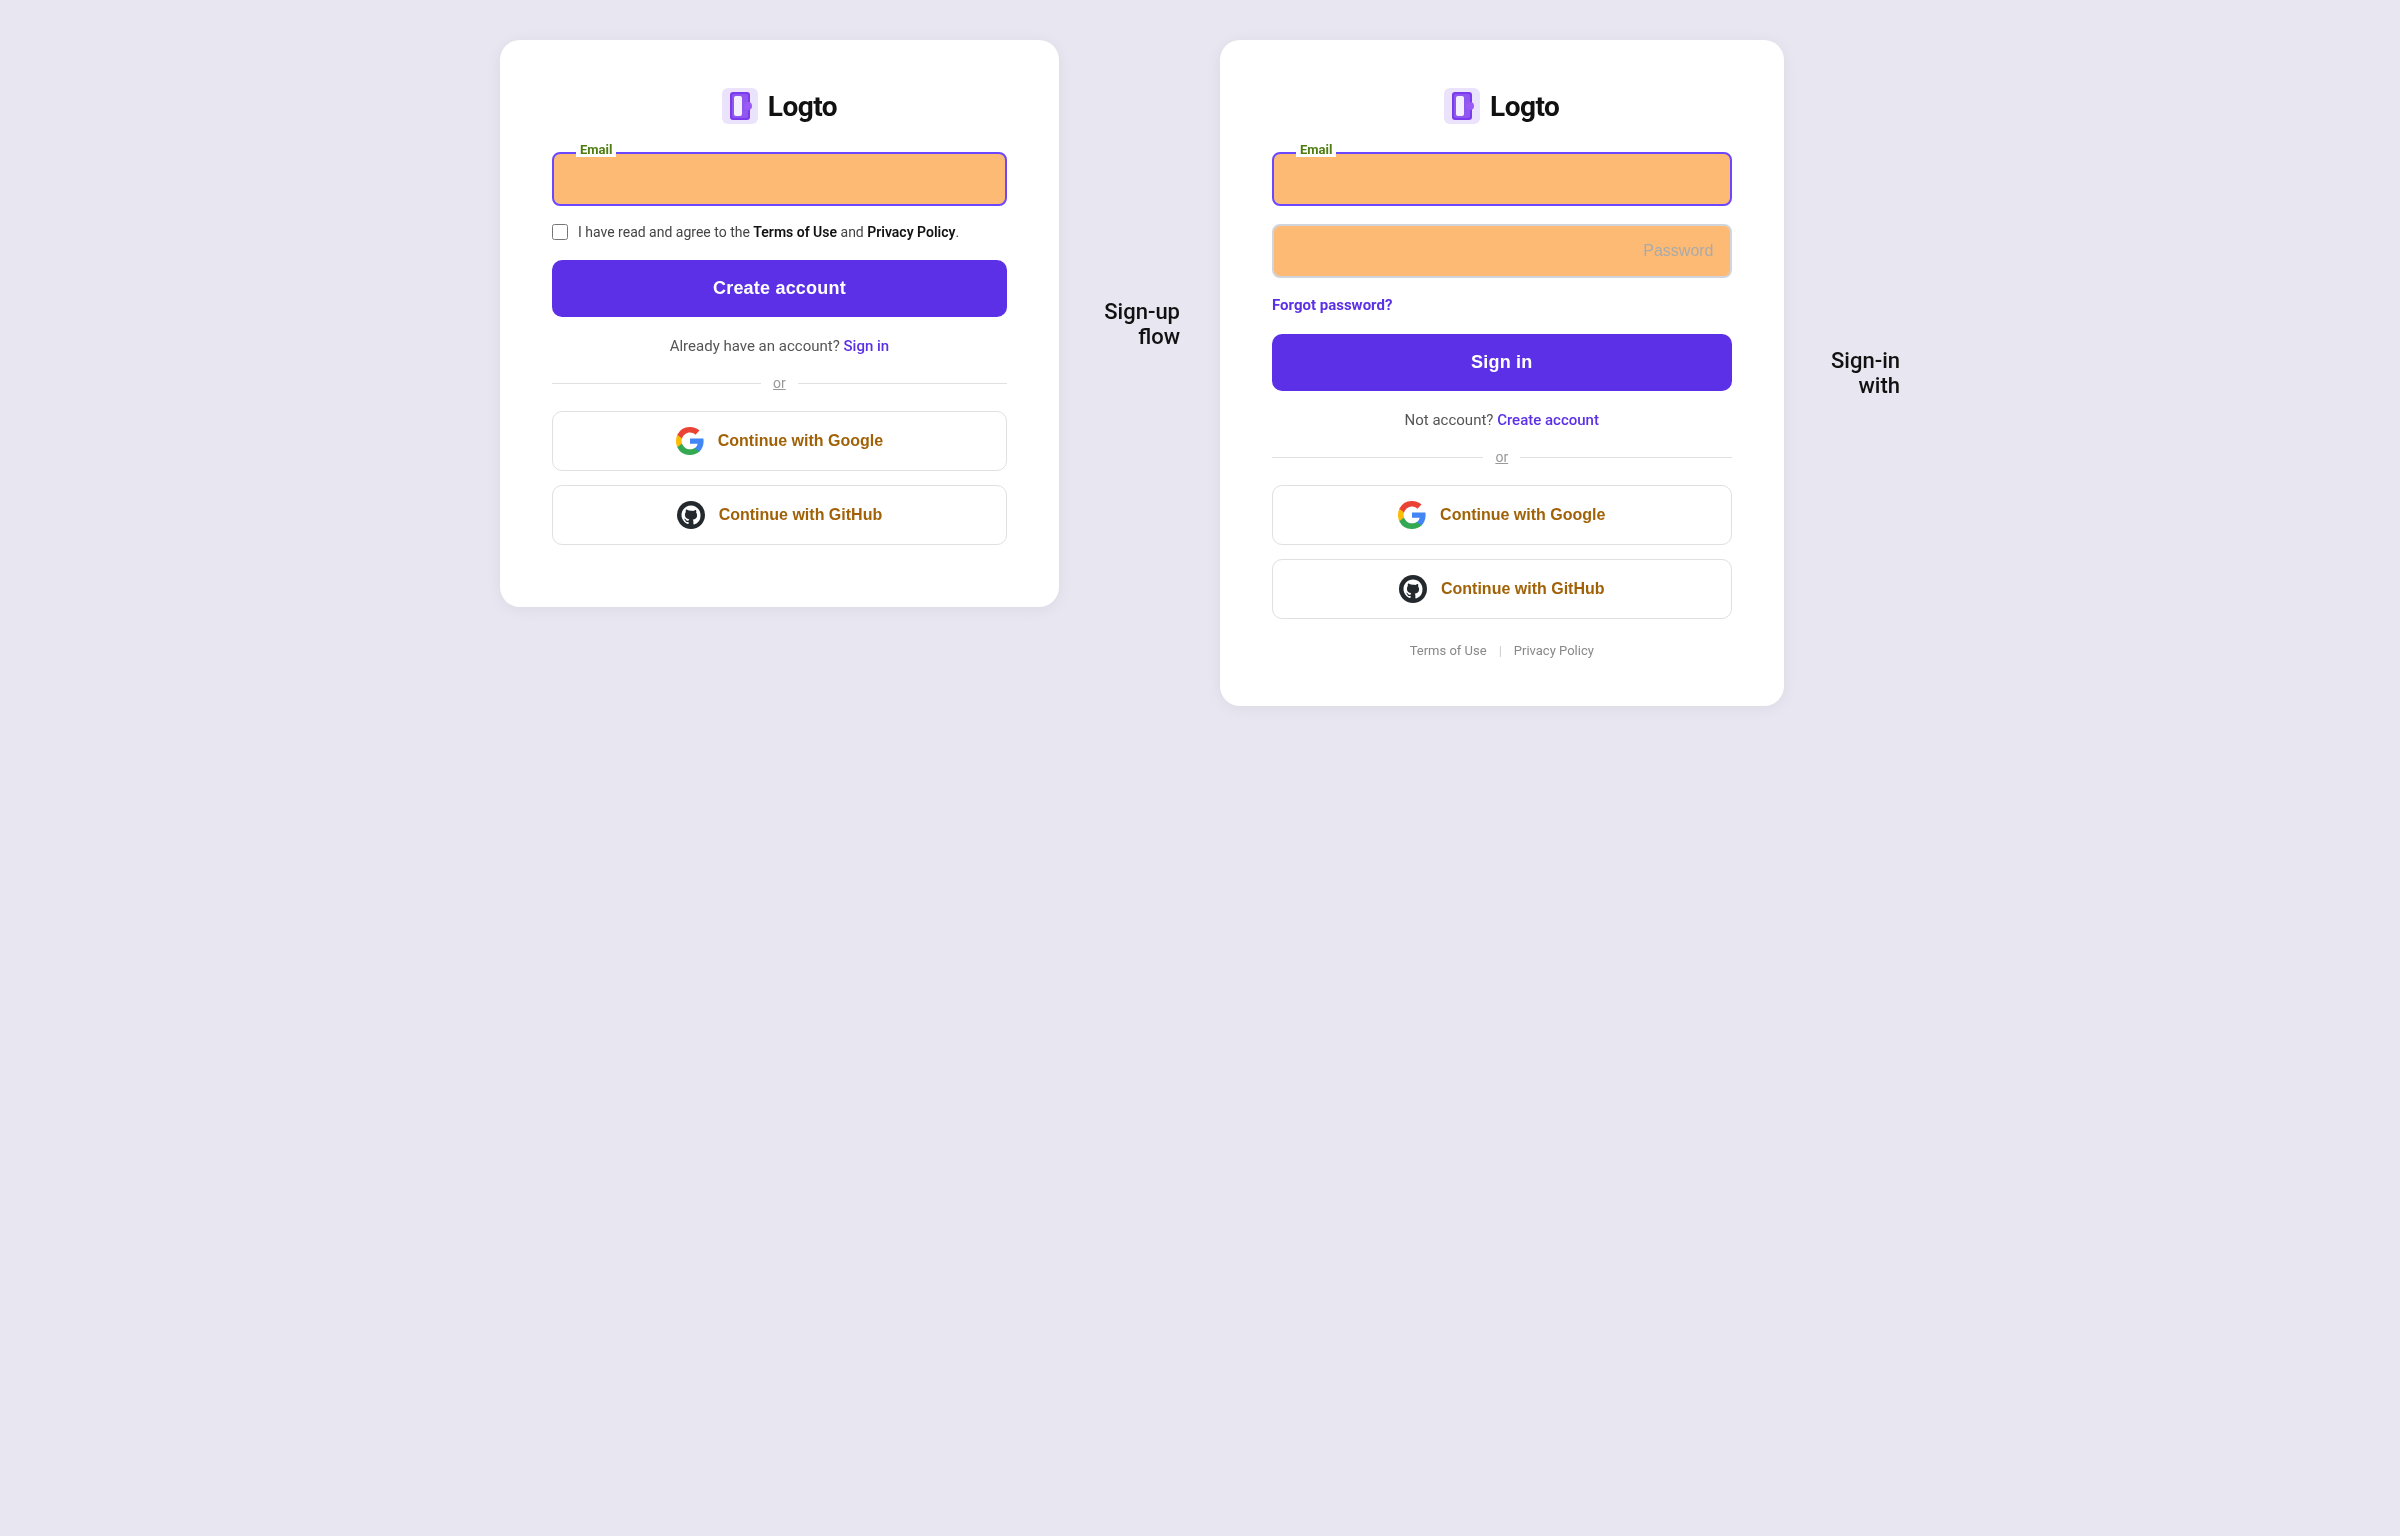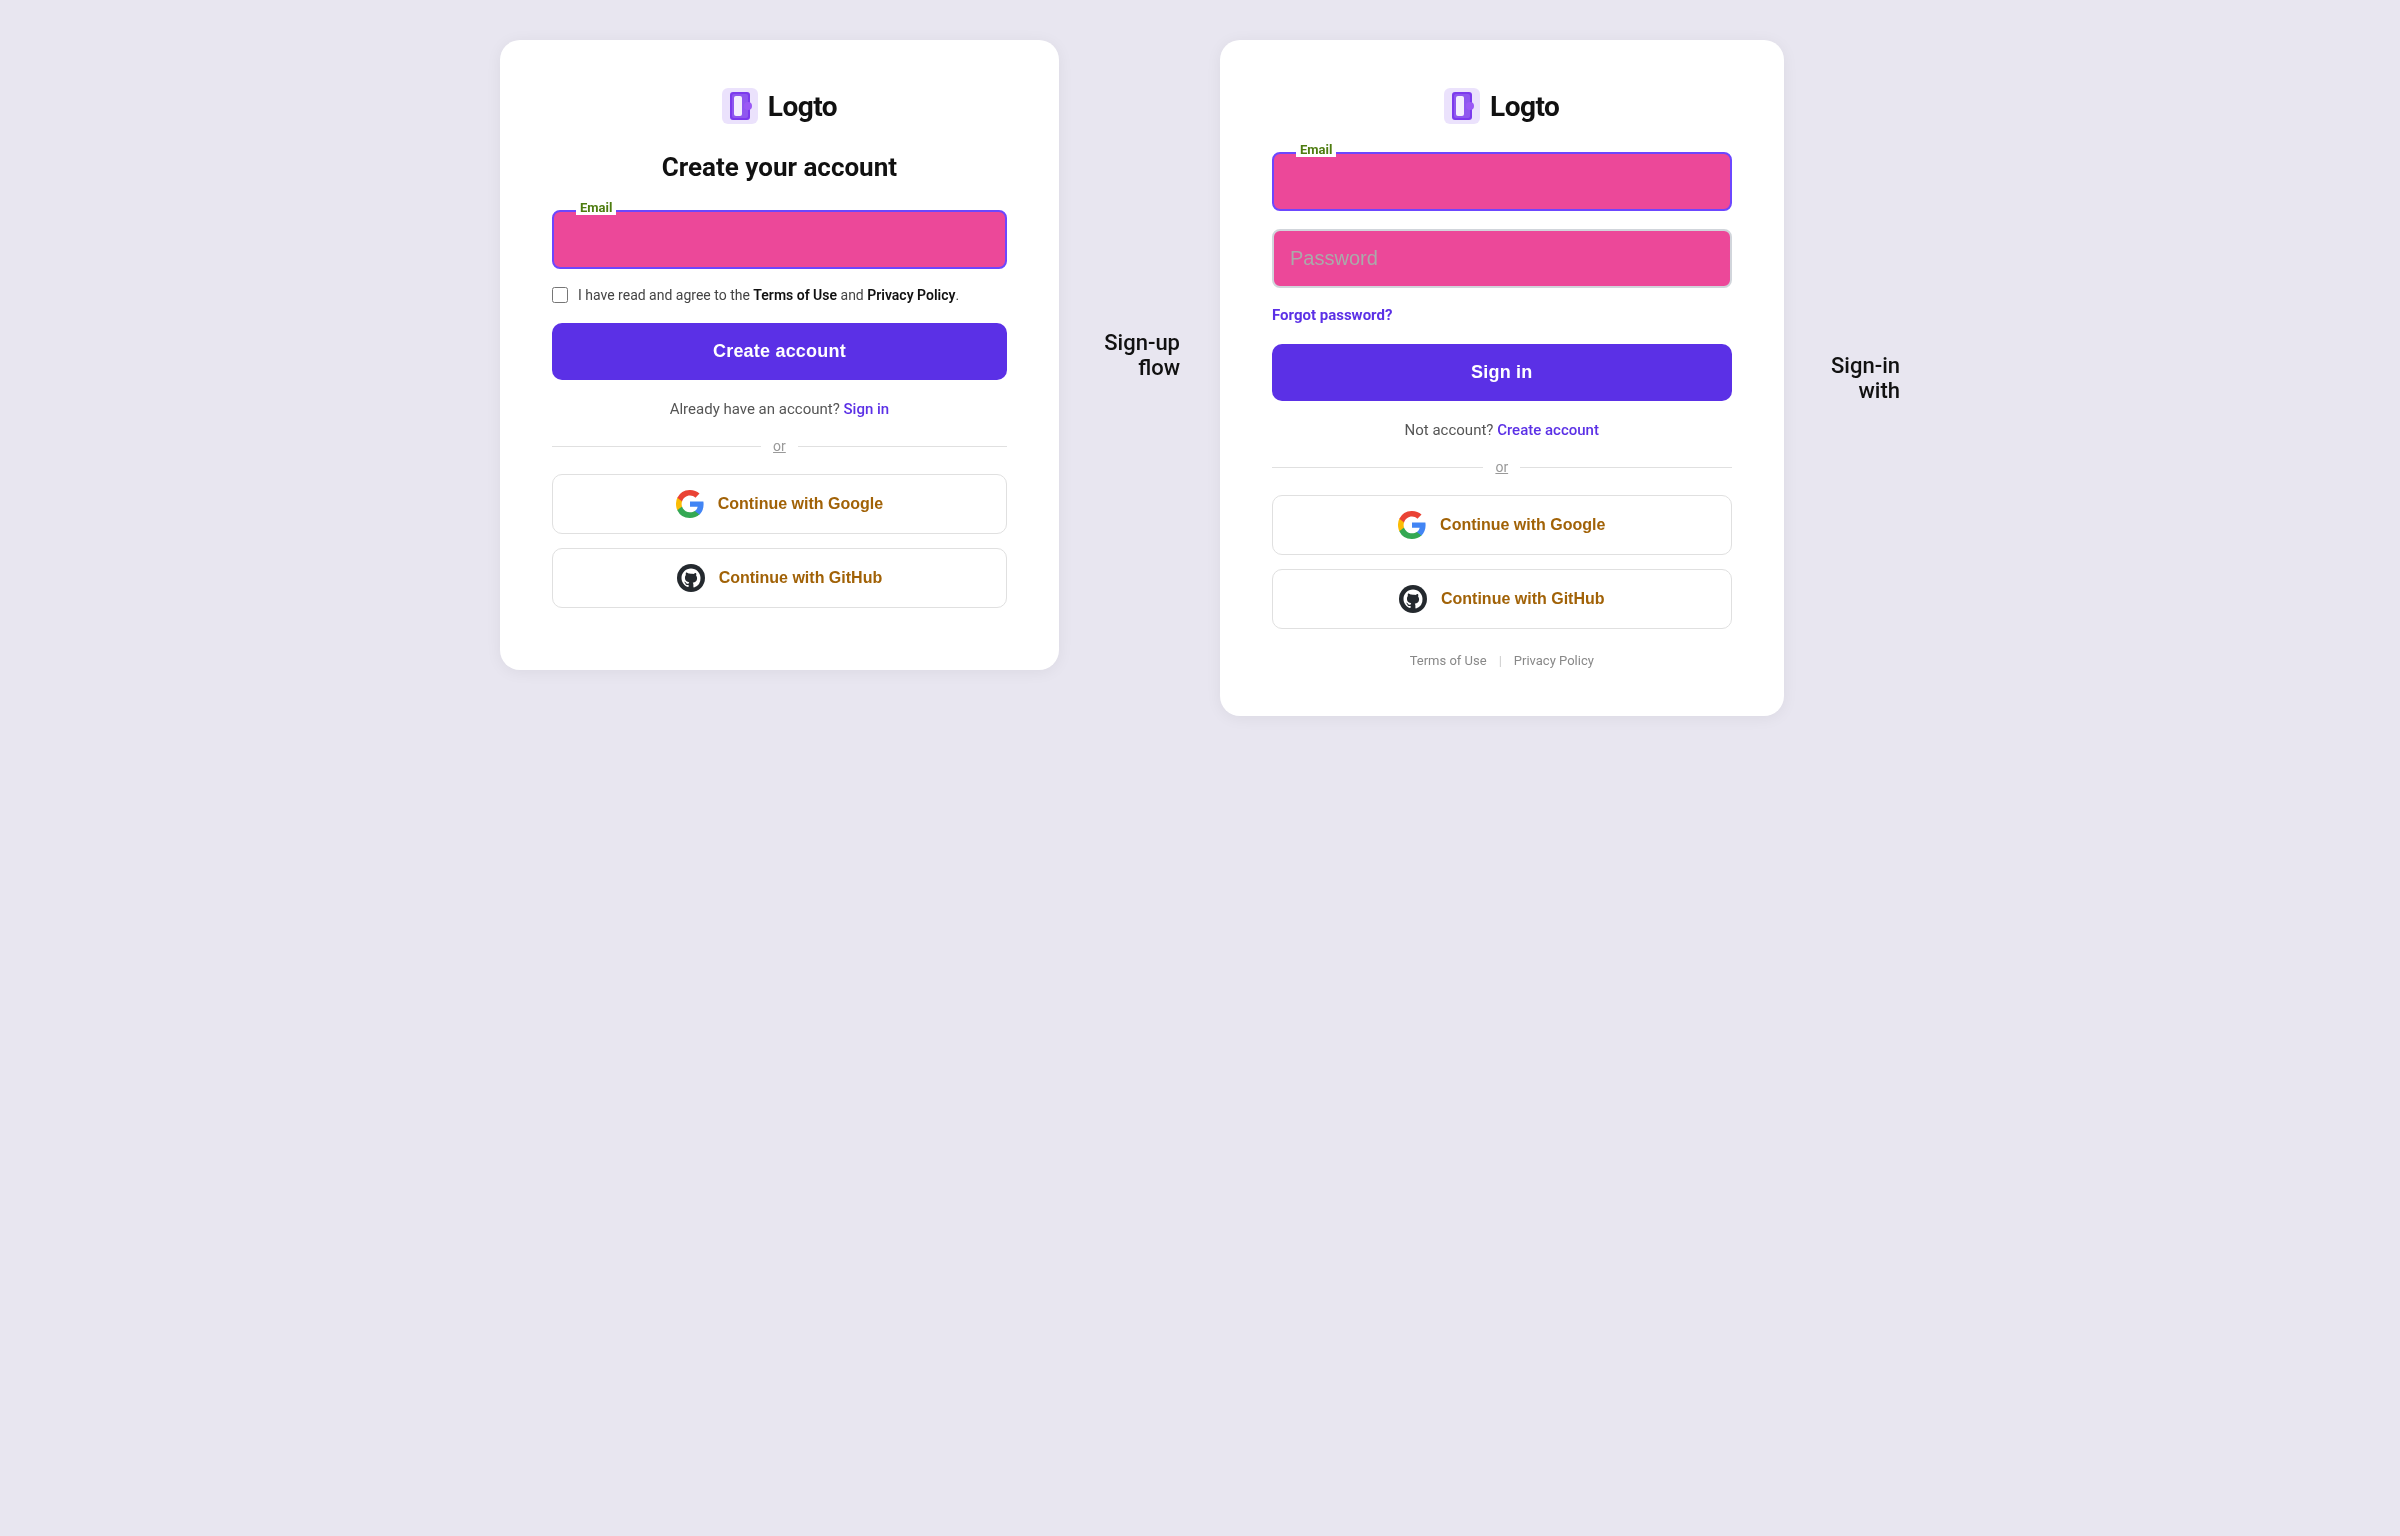--- a/index.html
+++ b/index.html
@@ -74,24 +74,25 @@
       font-size: 13px;
       color: #4d7c0f;
       font-weight: 700;
     }
 
     .text-input {
       width: 100%;
       border: 2px solid #6c47ff;
       border-radius: 8px;
       padding: 16px 16px;
-      font-size: 20px;
+      font-size: 16px;
       outline: none;
       color: #111;
-      background: #ec4899;
+      background: #fdba74;
+      text-align: right;
     }
 
     .text-input.grey-border {
       border-color: #d1d5db;
     }
 
     .text-input::placeholder {
       color: #aaa;
     }
 
@@ -232,21 +233,20 @@
         <rect width="36" height="36" rx="6" fill="#7c3aed" opacity="0.15"></rect>
         <rect x="8" y="4" width="20" height="28" rx="3" fill="#7c3aed"></rect>
         <rect x="10" y="6" width="16" height="24" rx="2" fill="#fff" opacity="0.15"></rect>
         <rect x="12" y="8" width="8" height="20" rx="2" fill="#fff" opacity="0.9"></rect>
         <circle cx="26" cy="18" r="4" fill="#9b59f5"></circle>
       </svg>
       <span class="logo-text">Logto</span>
     </div>
 
     
-    <h1 class="page-title">Create your account</h1>
 
     
     <div class="input-group">
       <span class="input-label">Email</span>
       <input type="email" class="text-input" style="">
     </div>
 
     
     <div class="checkbox-row">
       <input type="checkbox" style="">

